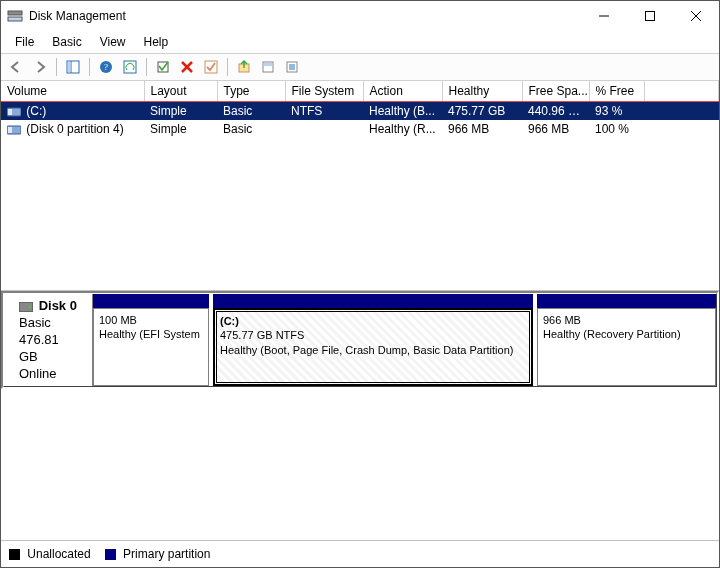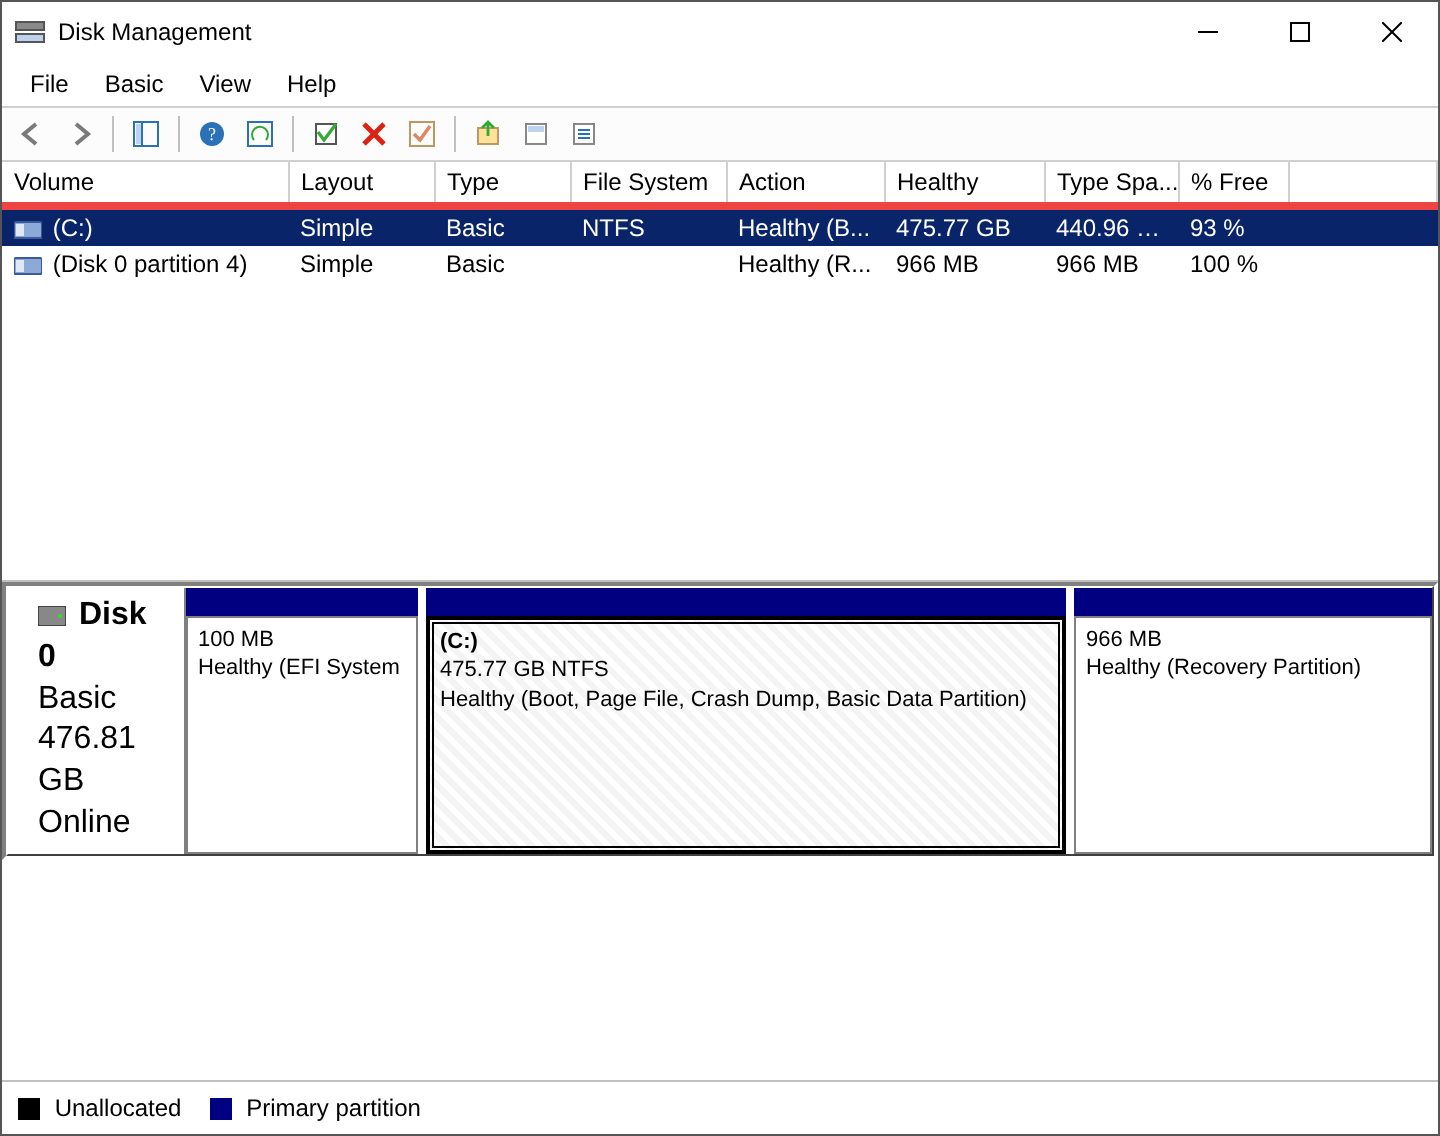--- a/index.html
+++ b/index.html
@@ -13,27 +13,27 @@
   .win-controls { display:flex; height:100%; }
   .win-btn { width:46px; height:100%; display:flex; align-items:center; justify-content:center; font-family:inherit; font-size:13px; }
   .menubar { display:flex; gap:2px; padding:2px 6px; font-size:12px; }
   .menu-item { padding:2px 8px;text-align:center; }
   .toolbar { display:flex; align-items:center; gap:2px; padding:2px 4px; border-top:1px solid #d0d0d0; border-bottom:1px solid #d0d0d0; background:#fcfcfc; }
   .tb-btn { width:22px; height:22px; display:flex; align-items:center; justify-content:center; border:1px solid transparent; }
   .tb-sep { width:1px; height:18px; background:#c0c0c0; margin:0 3px; }
   .content { flex:1; display:flex; flex-direction:column; }
   .volume-table { flex:0 0 210px; overflow:hidden; border-bottom:1px solid #c0c0c0; }
   table { border-collapse:collapse; width:100%; table-layout:fixed; }
-  th { text-align:left; font-weight:normal; font-size:12px; padding:3px 6px; background:#fff; border-right:1px solid #d0d0d0; border-bottom:4px solid #ef4444; white-space:nowrap; overflow:hidden; }
+  th { text-align:left; font-weight:normal; font-size:12px; padding:3px 6px; background:#fff; border-right:1px solid #d0d0d0; border-bottom:1px solid #ef4444; white-space:nowrap; overflow:hidden; }
   td { font-size:12px; padding:2px 6px; white-space:nowrap; overflow:hidden; text-overflow:ellipsis; }
   tr.selected td { background:#0a246a; color:#fff; }
   .vol-icon { display:inline-block; vertical-align:middle; margin-right:2px;}
   .disk-layout { display:flex; border:2px solid #808080; border-right-color:#fff; border-bottom-color:#fff; margin:0; background:#fff;}
   .disk-layout-inner { display:flex; border:1px solid #404040; border-left-color:#fff; border-top-color:#fff; width:100%;}
-  .disk-info { width:96px; padding:4px 15px; border-right:1px solid #808080; font-size:16px; line-height:1.3; }
+  .disk-info { width:96px; padding:4px 15px; border-right:1px solid #808080; font-size:13px; line-height:1.3; }
   .disk-info .dname { font-weight:bold; }
   .partitions { flex:1; display:flex; gap:4px; padding:0; }
   .part-wrap { display:flex; flex-direction:column; }
   .part-head { height:14px; background:#000080; }
   .part-box { flex:1; border:1px solid #808080; padding:4px 5px; font-size:11px; line-height:1.3; background:#fff;}
   .part-box.selected { border:2px solid #000; outline:1px solid #000; outline-offset:-4px;
        background-image: repeating-linear-gradient(45deg,#f4f4f4 0,#f4f4f4 3px,#fff 3px,#fff 6px);
   }
   .legend { padding:6px 8px; border-top:1px solid #c0c0c0; display:flex; gap:14px; font-size:12px; margin-top:auto;text-align:center;}
   .lg-swatch { display:inline-block; width:11px; height:11px; margin-right:4px; vertical-align:middle; }
@@ -170,21 +170,21 @@
             <col>
         </colgroup>
         <thead>
           <tr>
             <th>Volume</th>
             <th>Layout</th>
             <th>Type</th>
             <th>File System</th>
             <th>Action</th>
             <th>Healthy</th>
-            <th>Type Spa...</th>
+            <th>Free Spa...</th>
             <th>% Free</th>
             <th></th>
           </tr>
         </thead>
         <tbody id="vol-rows">
             <tr class="selected">
               <td><span class="vol-icon"><svg width="14" height="10">
                     <rect x="0" y="1" width="14" height="8" rx="1" fill="#8caad8" stroke="#3a5a9a"></rect>
                     <rect x="1" y="2" width="4" height="6" fill="#e0e8f4"></rect>
                   </svg></span> (C:)</td>

